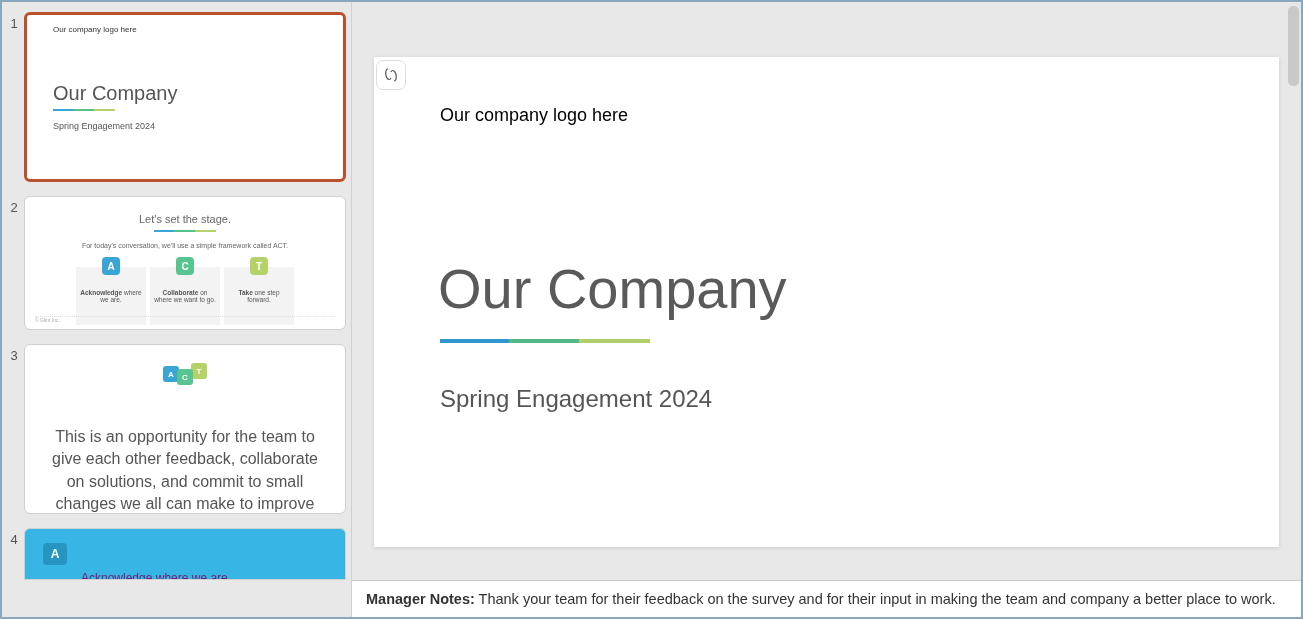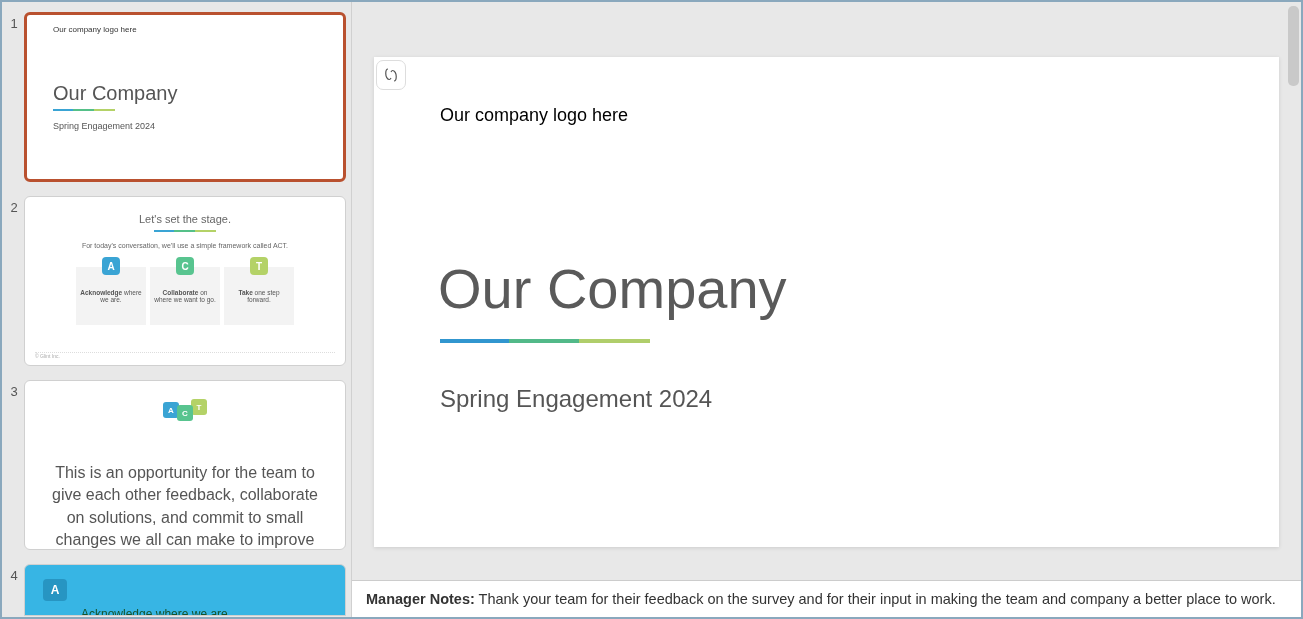--- a/index.html
+++ b/index.html
@@ -71,21 +71,21 @@
       width: 62px;
       height: 2px;
       background: linear-gradient(to right, #3aa4d4 0%, #3aa4d4 33%, #55c088 33%, #55c088 66%, #b4d267 66%, #b4d267 100%);
     }
     .t1-sub {
       font-size: 9px;
       color: #555;
       padding: 10px 0 0 26px;
     }
     
-    .t2 { padding: 16px 12px 8px 12px; height: 170px;}
+    .t2 { padding: 16px 12px 8px 12px; height: 134px;}
     .t2-title {
       font-size: 11px;
       color: #666;
       text-align: center;
     }
     .t2-line {
       margin: 5px auto 0;
       width: 62px;
       height: 2px;
       background: linear-gradient(to right, #3aa4d4 0%, #3aa4d4 33%, #55c088 33%, #55c088 66%, #b4d267 66%, #b4d267 100%);
@@ -178,21 +178,21 @@
       background: #2795c2;
       border-radius: 4px;
       color: #fff;
       font-size: 12px;
       display: flex;
       align-items: center;
       justify-content: center;
       font-weight: bold;
     }
     .t4-text {
-      color: #14532d;
+      color: #701a75;
       font-size: 12px;
       margin-top: 48px;
     }
     
     .main {
       flex: 1;
       display: flex;
       flex-direction: column;
       background: #e8e8e8;
       position: relative;

